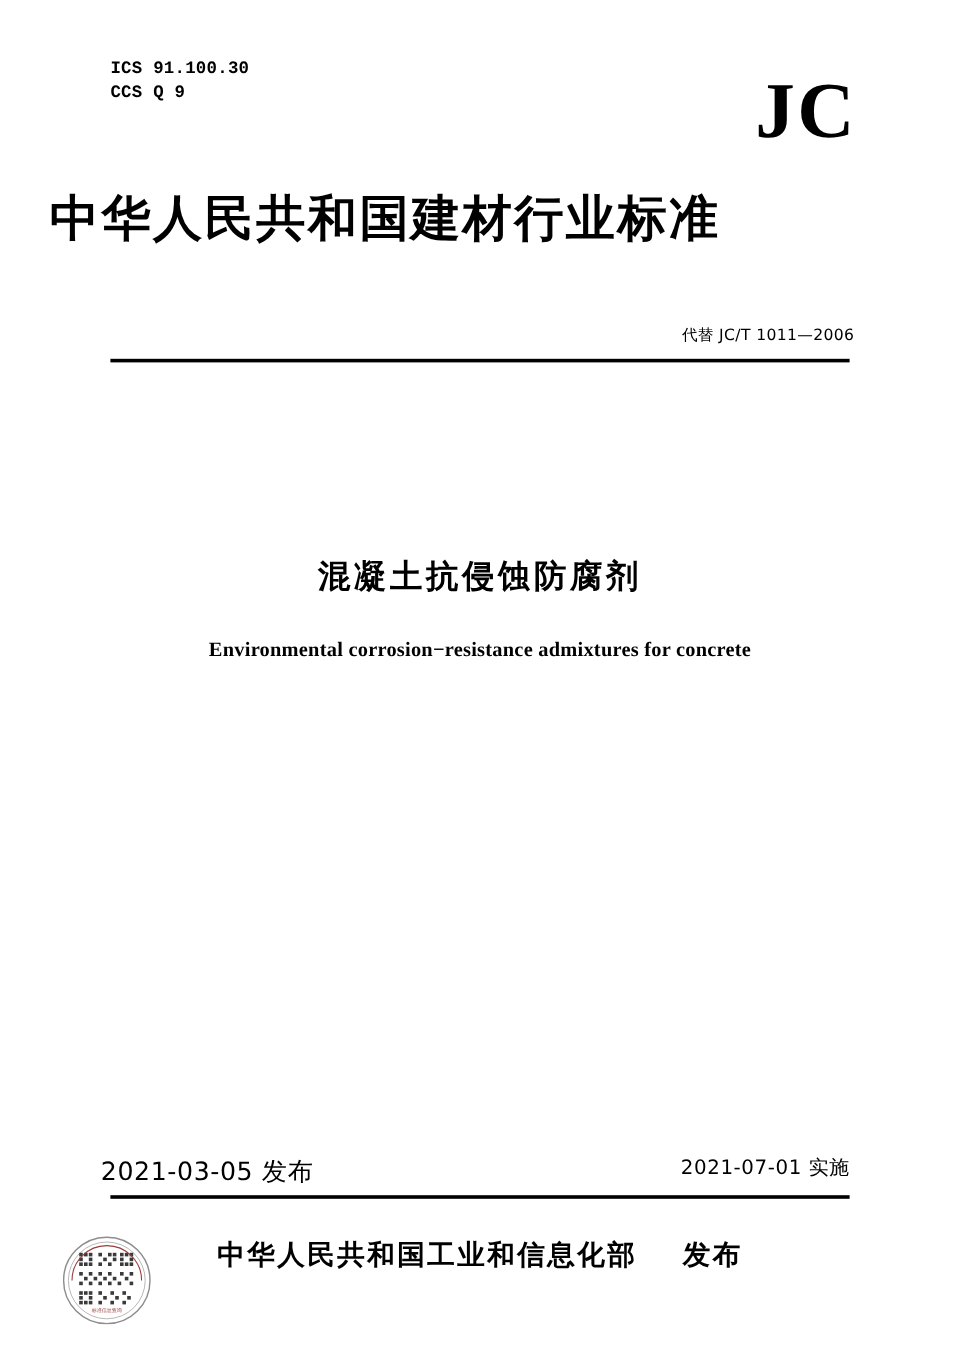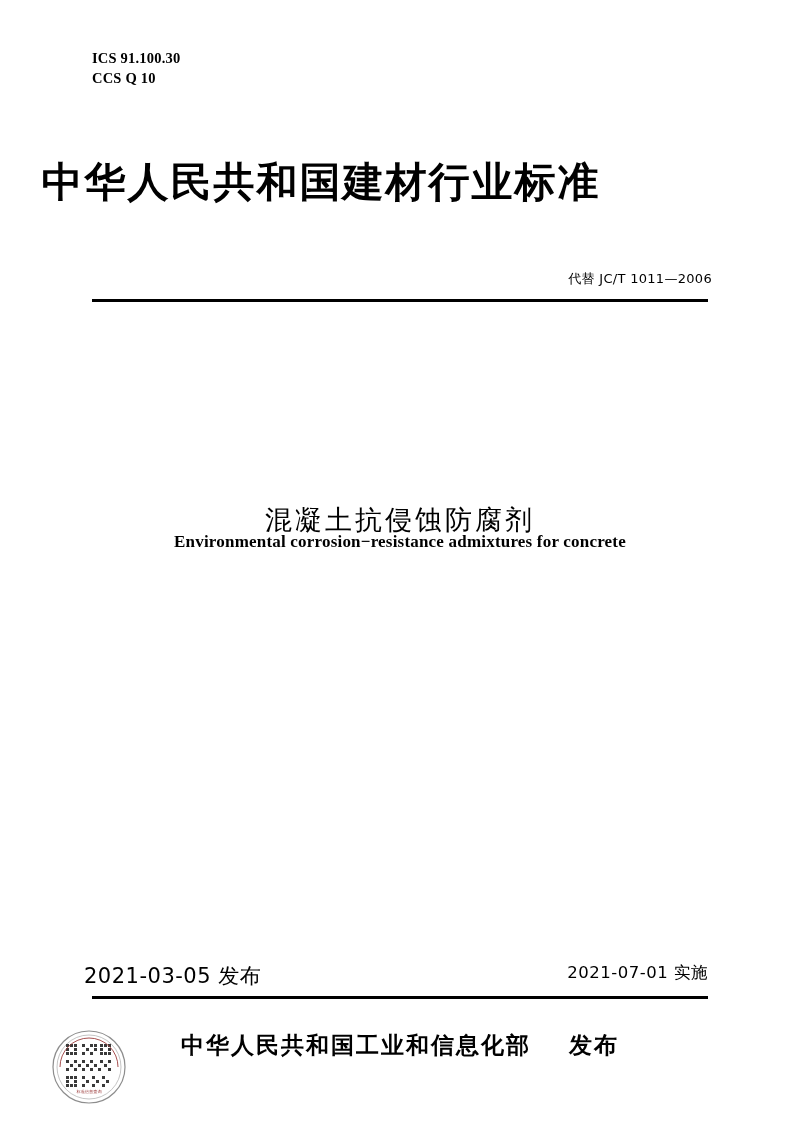--- a/index.html
+++ b/index.html
@@ -20,21 +20,21 @@
     left: 0; top: 0;
     width: 800px;
     height: 1132px;
     background: #ffffff;
   }
   
   .codes {
     position: absolute;
     left: 92px;
     top: 48px;
-    font-family: Liberation Serif, serif;
+    font-family: Liberation Mono, monospace;
     font-weight: bold;
     font-size: 14.5px;
     line-height: 20px;
     letter-spacing: 0.2px;
   }
   .codes div { white-space: nowrap; }
 
   
   .jc-logo {
     position: absolute;
@@ -103,25 +103,24 @@
   }
 
   
   .doc-title-cn {
     position: absolute;
     left: 0;
     top: 462px;
     width: 800px;
     text-align: center;
     font-family: "DejaVu Sans", sans-serif;
-    font-weight: normal;
+    font-weight: bold;
     font-size: 27px;
     letter-spacing: 3px;
     white-space: nowrap;
-    margin-top: 40px;
   }
   .doc-title-en {
     position: absolute;
     left: 0;
     top: 532px;
     width: 800px;
     text-align: center;
     font-family: "Liberation Serif", serif;
     font-weight: bold;
     font-size: 17px;
@@ -179,23 +178,24 @@
   }
   .qr-stamp svg { display:block; }
 </style>
 </head>
 <body>
 
 <div class="page">
 
   <div class="codes">
     <div>ICS 91.100.30</div>
-    <div>CCS Q 10</div>
+    <div>CCS Q 9</div>
   </div>
 
+  <div class="jc-logo">JC</div>
 
   <div class="main-title">中华人民共和国建材行业标准</div>
 
   <div class="std-replace">代替 JC/T 1011—2006</div>
 
   <div class="rule-top"></div>
 
   <div class="doc-title-cn">混凝土抗侵蚀防腐剂</div>
   <div class="doc-title-en">Environmental corrosion−resistance admixtures for concrete</div>
 

